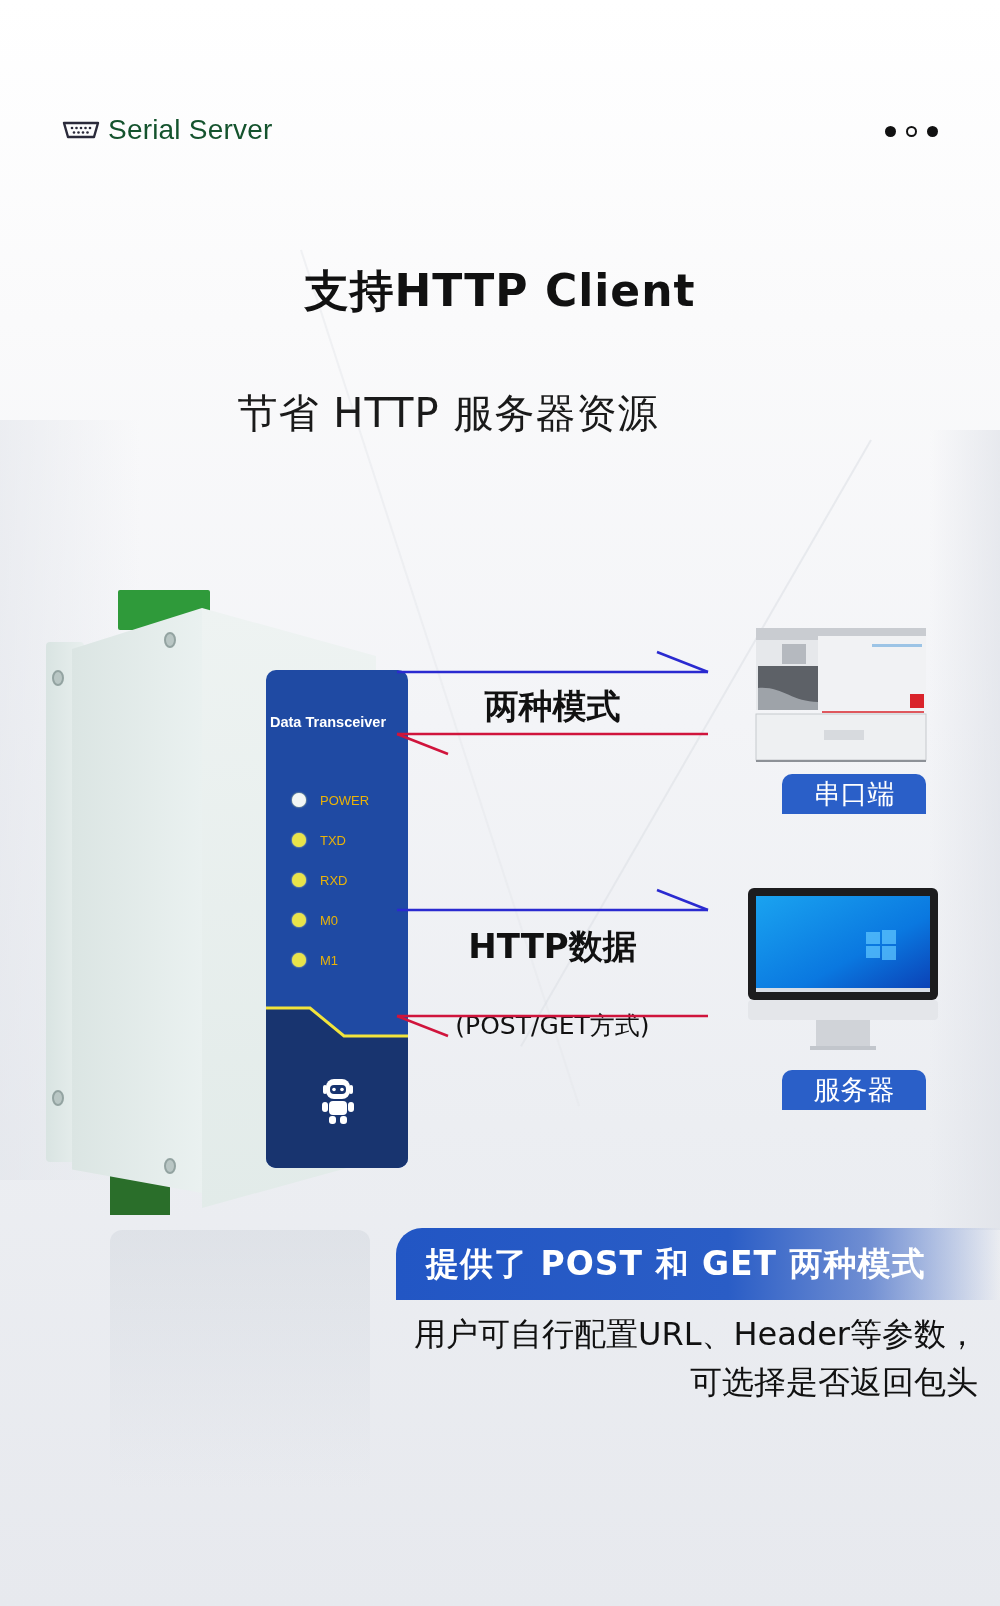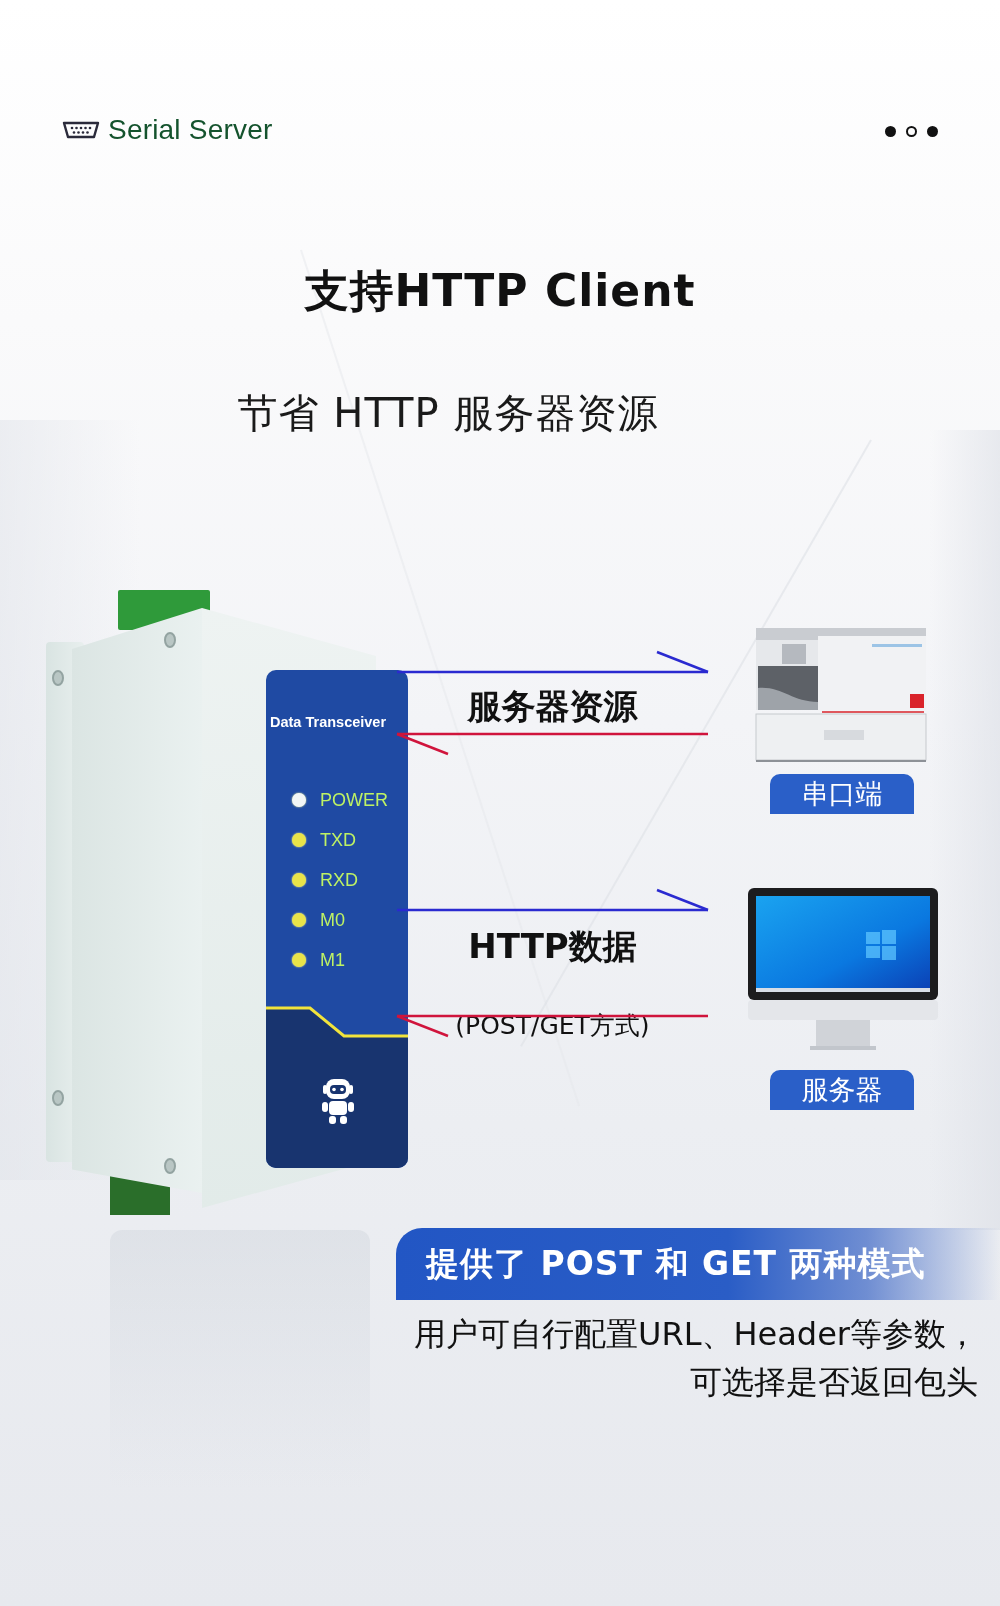--- a/index.html
+++ b/index.html
@@ -36,33 +36,33 @@
   .side-main { position: absolute; left: 28px; top: 18px; width: 130px; height: 585px; background: linear-gradient(90deg, #dbe5e3, #eaf1f0); clip-path: polygon(0 7%, 100% 0, 100% 100%, 0 96%); }
   .front { position: absolute; left: 158px; top: 18px; width: 174px; height: 600px; background: linear-gradient(180deg, #eef3f2, #e2ebe9); clip-path: polygon(0 0, 100% 8%, 100% 92%, 0 100%); }
   .panel { position: absolute; left: 182px; top: 80px; width: 142px; height: 498px; background: #1f4aa3; border-radius: 10px; overflow: hidden; margin-left: 40px; }
   .panel-low { position: absolute; left: 0; bottom: 0; width: 100%; height: 160px; background: #18346f; clip-path: polygon(0 0, 30% 0, 55% 18%, 100% 18%, 100% 100%, 0 100%); }
   .panel-line { position: absolute; left: 0; top: 336px; width: 100%; height: 36px; }
   .panel-title { position: absolute; left: 4px; top: 44px; font-size: 14.5px; font-weight: bold; color: #fff; white-space: nowrap; font-family: "Liberation Sans", sans-serif; }
   .leds { position: absolute; left: 26px; top: 110px; }
   .led-row { display: flex; align-items: center; height: 40px; gap: 14px; }
   .led { width: 14px; height: 14px; border-radius: 50%; background: #e9e44a; box-shadow: 0 0 2px #ffff99; }
   .led.white { background: #f2f6f6; }
-  .led-label { font-size: 18px; color: #bef264; font-family: "Liberation Sans", sans-serif; }
+  .led-label { font-size: 13px; color: #eab308; font-family: "Liberation Sans", sans-serif; }
   .robot { position: absolute; left: 52px; top: 405px; width: 40px; height: 52px; }
   .screw { position: absolute; width: 12px; height: 16px; border-radius: 50%; background: #b9c6c4; border: 2px solid #93a3a1; }
   .reflection { position: absolute; left: 110px; top: 1230px; width: 260px; height: 260px; background: linear-gradient(180deg, rgba(200,206,214,0.35), rgba(230,232,236,0)); border-radius: 12px; }
 
   
   .arrow { position: absolute; left: 395px; width: 315px; height: 24px; }
   .flow-label { position: absolute; left: 395px; width: 315px; text-align: center; color: #111; }
   .flow-label.big { font-size: 34px; font-weight: bold; }
   .flow-label.small { font-size: 25px; margin-top: 41px; }
 
   
-  .endpoint-badge { position: absolute; width: 144px; height: 40px; background: #2a5fc8; border-radius: 10px 10px 0 0; color: #fff; font-size: 27px; text-align: center; line-height: 40px; }
+  .endpoint-badge { position: absolute; width: 144px; height: 40px; background: #2a5fc8; border-radius: 10px 10px 0 0; color: #fff; font-size: 27px; text-align: center; line-height: 40px; margin-left: 12px; }
   .printer { position: absolute; left: 752px; top: 626px; width: 178px; height: 136px; }
   .monitor { position: absolute; left: 748px; top: 884px; width: 190px; height: 170px; }
 
   
   .feature-banner { position: absolute; left: 396px; top: 1228px; width: 604px; height: 72px; border-radius: 26px 0 0 0;
     background: linear-gradient(90deg, #2256c4 0%, #2a5dc6 55%, rgba(70,110,200,0.75) 78%, rgba(230,235,245,0) 100%); padding-left: 28px; }
   .feature-title { position: absolute; left: 30px; top: 14px; font-size: 33px; font-weight: bold; color: #fff; white-space: nowrap; letter-spacing: 1px; }
   .feature-desc { position: absolute; left: 398px; top: 1310px; width: 580px; font-size: 32px; line-height: 48px; color: #111; text-align: right; }
 </style>
 </head>
@@ -151,21 +151,21 @@
       <rect x="22" y="41" width="7" height="8" rx="3" fill="#fff"></rect>
     </svg>
   </div>
 </div>
 <div class="reflection"></div>
 
 <svg class="arrow" style="top:650px;" viewBox="0 0 315 24">
   <line x1="2" y1="22" x2="313" y2="22" stroke="#2a2ad0" stroke-width="2.5"></line>
   <line x1="262" y1="2" x2="313" y2="22" stroke="#2a2ad0" stroke-width="2.5"></line>
 </svg>
-<div class="flow-label big" style="top:684px;">服务器资源</div>
+<div class="flow-label big" style="top:684px;">两种模式</div>
 <svg class="arrow" style="top:732px;" viewBox="0 0 315 24">
   <line x1="2" y1="2" x2="313" y2="2" stroke="#d0143c" stroke-width="2.5"></line>
   <line x1="2" y1="2" x2="53" y2="22" stroke="#d0143c" stroke-width="2.5"></line>
 </svg>
 
 <svg class="arrow" style="top:888px;" viewBox="0 0 315 24">
   <line x1="2" y1="22" x2="313" y2="22" stroke="#2a2ad0" stroke-width="2.5"></line>
   <line x1="262" y1="2" x2="313" y2="22" stroke="#2a2ad0" stroke-width="2.5"></line>
 </svg>
 <div class="flow-label big" style="top:924px;">HTTP数据</div>

